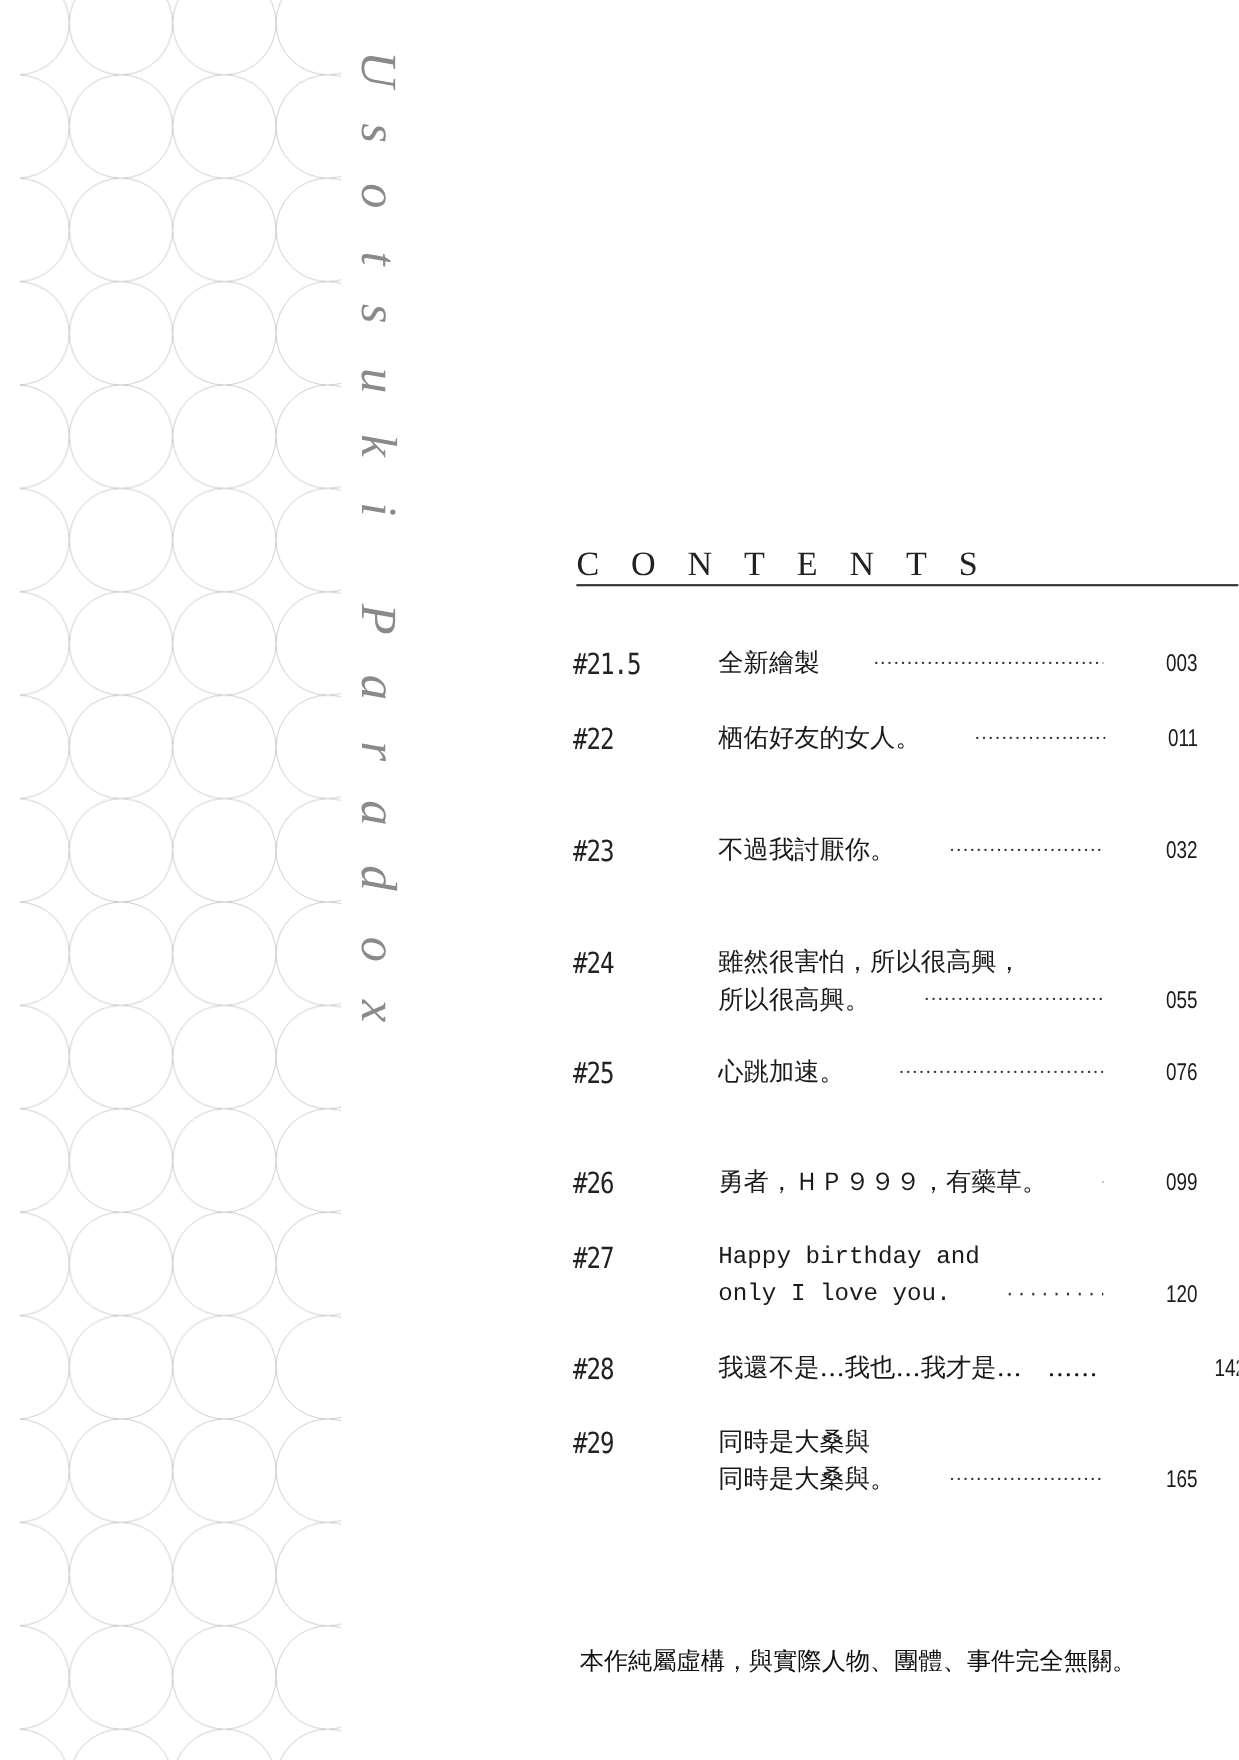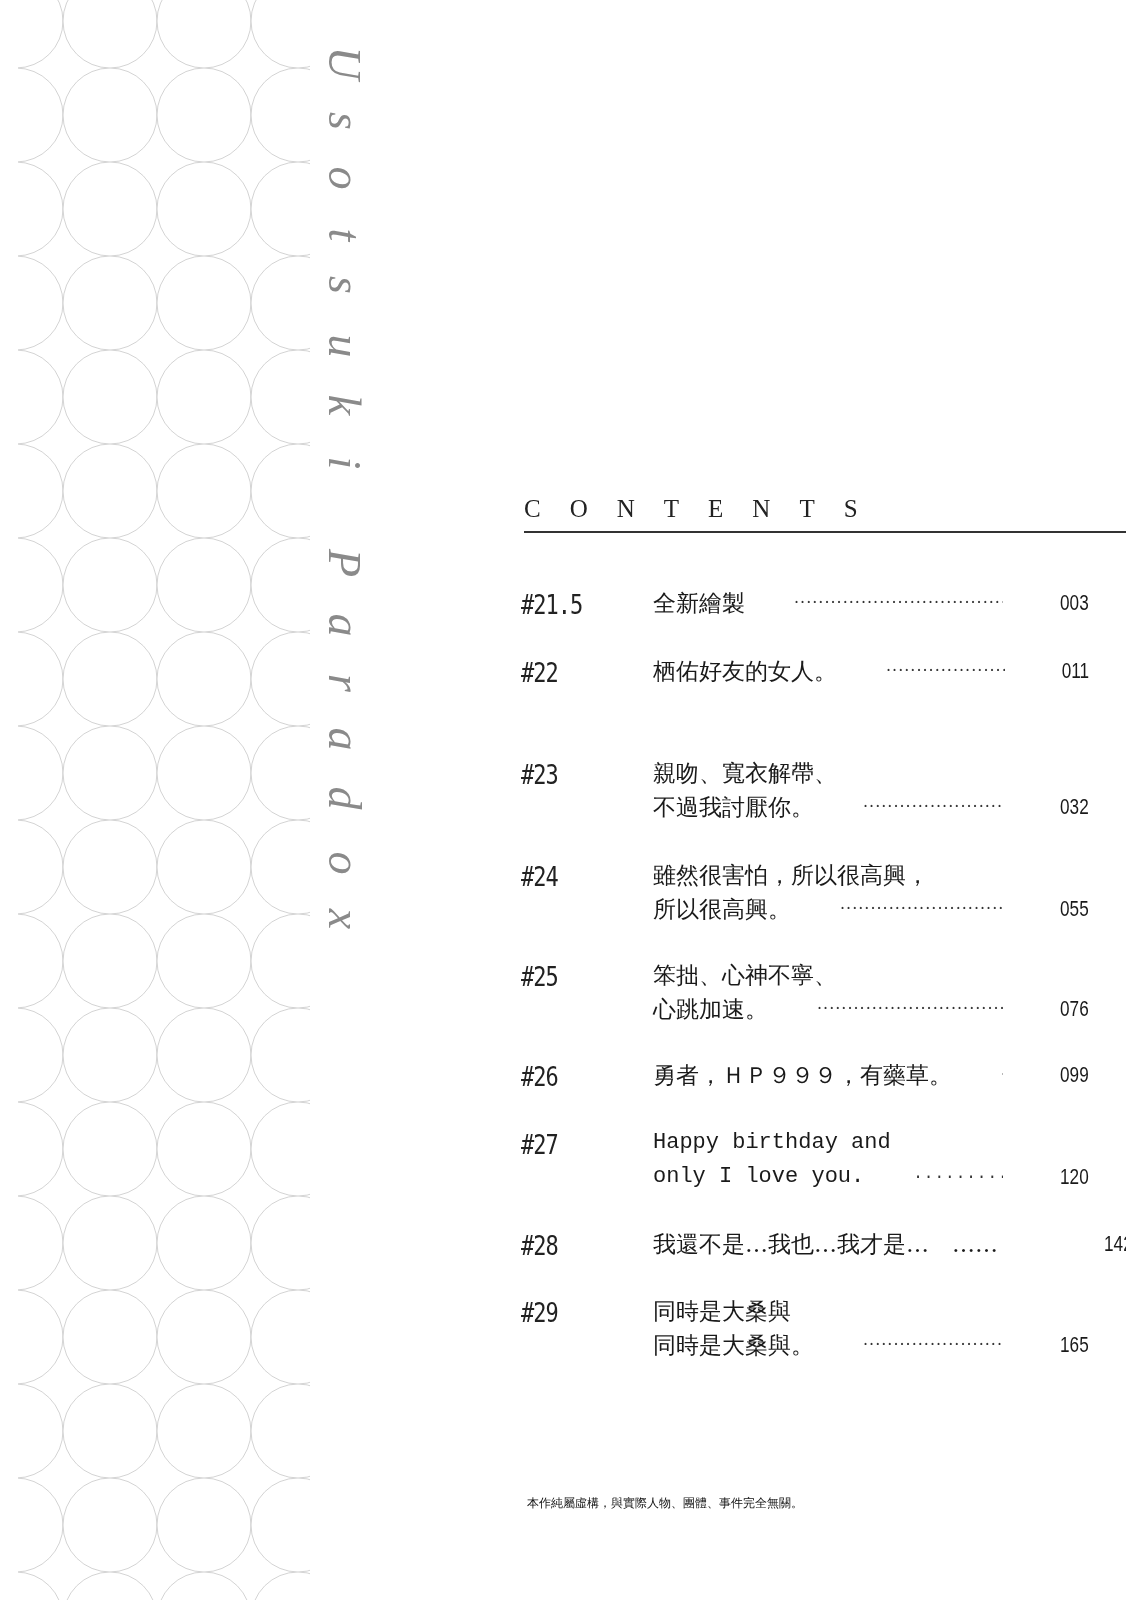--- a/index.html
+++ b/index.html
@@ -5,37 +5,37 @@
   html, body { margin: 0; padding: 0; background: #ffffff; }
   body { width: 1126px; height: 1600px; position: relative; overflow: hidden;
          font-family: "DejaVu Serif", "Liberation Serif", serif; color: #1a1a1a; }
   .pattern-panel { position: absolute; left: 18px; top: 0; width: 292px; height: 1600px; }
   .pattern-panel svg { display: block; }
   .spine-title { position: absolute; left: 316px; top: 40px; width: 56px; height: 920px; }
   .spine-title span { position: absolute; left: 0; width: 56px; text-align: center;
         font-family: "Liberation Serif", "DejaVu Serif", serif; font-style: italic;
         font-size: 46px; color: #8a8a8a; transform: rotate(90deg); line-height: 1; }
   .contents-heading { position: absolute; left: 524px; top: 495px; font-family: "Liberation Serif", serif;
-        font-size: 25px; letter-spacing: 29px; color: #222; }
+        font-size: 31px; letter-spacing: 29px; color: #222; }
   .contents-rule { position: absolute; left: 524px; top: 531px; width: 602px; height: 0;
         border-top: 2px solid #333; }
   .toc { position: absolute; left: 521px; top: 0; width: 568px; }
   .entry { position: absolute; left: 0; width: 568px; }
   .entry-num { position: absolute; left: 0; top: 0; font-family: "DejaVu Sans Mono", "Liberation Mono", monospace;
         font-size: 22px; letter-spacing: -1px; color: #222; transform: scaleY(1.2); transform-origin: left top; }
   .entry-lines { position: absolute; left: 132px; width: 436px; }
   .line { height: 34px; line-height: 34px; font-size: 23px; white-space: nowrap; position: relative; }
   .line.en { font-family: "Liberation Mono", "DejaVu Sans Mono", monospace; font-size: 22px; }
   .line.last { display: flex; align-items: flex-start; gap: 48px; }
   .line.last .t { flex: 0 0 auto; }
   .line.last .dots { flex: 1 1 auto; overflow: hidden; color: #333; letter-spacing: 1px; font-size: 16px; margin: 0 1px; }
   .line.last .pg { flex: 0 0 auto; font-family: "Liberation Sans Narrow", "Liberation Sans", sans-serif;
         font-size: 22px; transform: scaleX(0.78); transform-origin: right center; }
   .disclaimer { position: absolute; left: 527px; top: 1495px; font-family: "DejaVu Sans", "Liberation Sans", sans-serif;
-        font-size: 12px; color: #111; }
+        font-size: 22px; color: #111; }
 </style>
 </head>
 <body>
 
 <div class="pattern-panel">
   <svg width="292" height="1600" viewBox="0 0 292 1600">
     <defs>
       <pattern id="shippo" x="-2" y="-26" width="94" height="94" patternUnits="userSpaceOnUse">
         <rect width="94" height="94" fill="#9a9a9a"></rect>
         <g fill="#ffffff" stroke="#c8c8c8" stroke-width="0.8">
@@ -95,21 +95,20 @@
         <span class="t">栖佑好友的女人。</span>
         <span class="dots">··································································</span>
         <span class="pg">011</span>
       </div>
     </div>
   </div>
 
   <div class="entry" style="top:760px">
     <div class="entry-num">#23</div>
     <div class="entry-lines" style="top:-4px">
-      <div class="line">親吻、寬衣解帶、</div>
       <div class="line last">
         <span class="t">不過我討厭你。</span>
         <span class="dots">··································································</span>
         <span class="pg">032</span>
       </div>
     </div>
   </div>
 
   <div class="entry" style="top:862px">
     <div class="entry-num">#24</div>
@@ -119,21 +118,20 @@
         <span class="t">所以很高興。</span>
         <span class="dots">··································································</span>
         <span class="pg">055</span>
       </div>
     </div>
   </div>
 
   <div class="entry" style="top:962px">
     <div class="entry-num">#25</div>
     <div class="entry-lines" style="top:-4px">
-      <div class="line">笨拙、心神不寧、</div>
       <div class="line last">
         <span class="t">心跳加速。</span>
         <span class="dots">··································································</span>
         <span class="pg">076</span>
       </div>
     </div>
   </div>
 
   <div class="entry" style="top:1062px">
     <div class="entry-num">#26</div>

